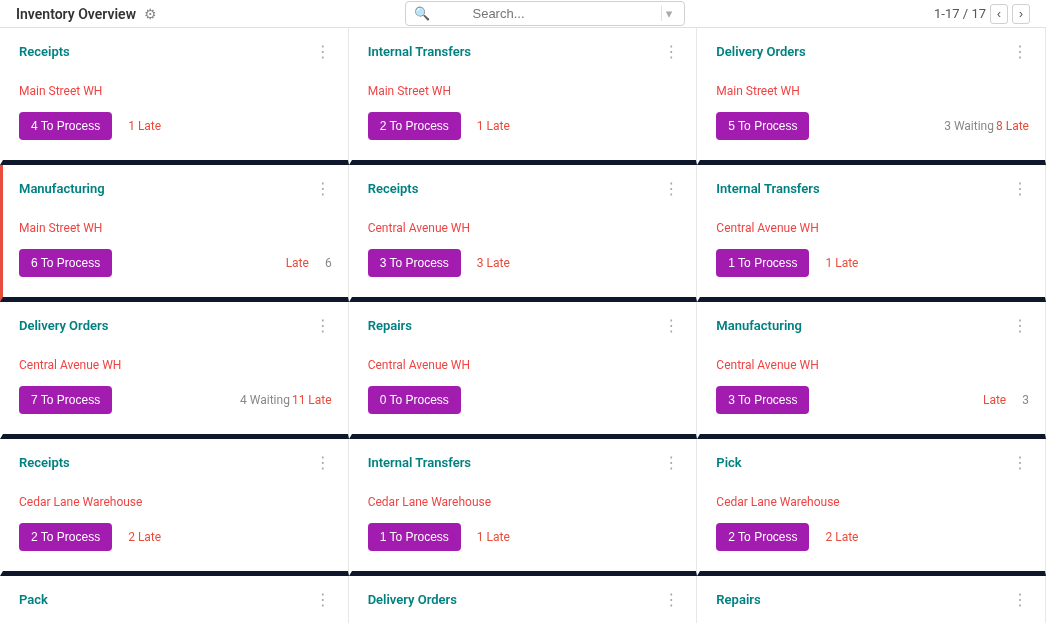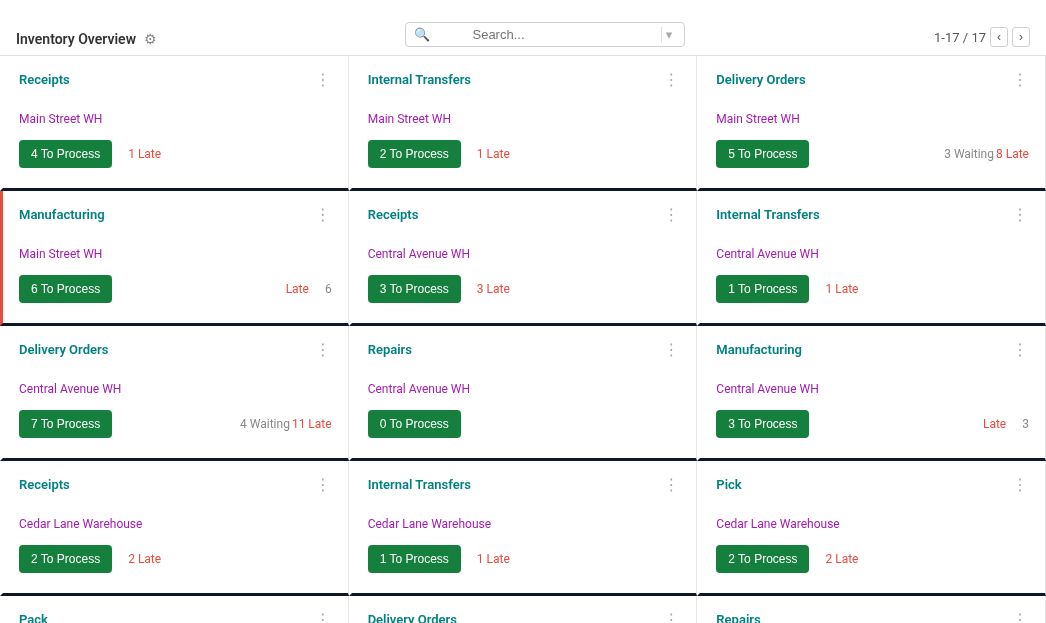--- a/index.html
+++ b/index.html
@@ -1,22 +1,22 @@
 <!DOCTYPE html>
 <html><head>
   <meta charset="utf-8">
   <style>
     * { box-sizing: border-box; margin: 0; padding: 0; }
     body { font-family: -apple-system, BlinkMacSystemFont, 'Segoe UI', Roboto, sans-serif; background: #f8f8f8; color: #333; font-size: 13px; }
 
     
     .header {
-      display: flex; align-items: flex-end; justify-content: space-between;
+      display: flex; align-items: center; justify-content: space-between;
       padding: 8px 16px; background: #fff; border-bottom: 1px solid #e0e0e0;
-      height: 56px;
+      height: 28px;
     }
     .header-left { display: flex; align-items: center; gap: 8px; }
     .header-title { font-size: 14px; font-weight: 600; color: #333; }
     .gear-icon { color: #888; cursor: pointer; font-size: 14px; }
     .search-bar {
       display: flex; align-items: center; border: 1px solid #d0d0d0;
       border-radius: 4px; padding: 4px 8px; background: #fff;
       width: 280px; gap: 6px;
     }
     .search-icon { color: #aaa; font-size: 13px; }
@@ -38,29 +38,29 @@
     
     .card {
       background: #fff; border: none;
       padding: 16px 16px 20px 16px;
       position: relative; min-height: 130px;
       border-left: 3px solid transparent;
     }
     .card + .card { border-left: 3px solid transparent; }
 
     
-    .card { border-right: 1px solid #e8e8e8; border-bottom: 3px solid #0f172a; }
+    .card { border-right: 1px solid #e8e8e8; border-bottom: 5px solid #0f172a; }
 
     .card-header { display: flex; justify-content: space-between; align-items: flex-start; margin-bottom: 2px; }
     .card-title { color: #008080; font-size: 13px; font-weight: 600; cursor: pointer; }
     .card-menu { color: #aaa; cursor: pointer; font-size: 16px; line-height: 1; letter-spacing: 1px; }
-    .card-subtitle { color: #a21caf; font-size: 12px; margin-bottom: 14px; margin-top: 24px; }
+    .card-subtitle { color: #ef4444; font-size: 12px; margin-bottom: 14px; margin-top: 24px; }
     .card-body { display: flex; align-items: center; gap: 16px; margin-top: 4px; }
     .process-btn {
-      background: #15803d; color: #fff; border: none; border-radius: 4px;
+      background: #a21caf; color: #fff; border: none; border-radius: 4px;
       padding: 7px 12px; font-size: 12px; cursor: pointer; font-weight: 500;
       white-space: nowrap;
     }
     .stat-late { color: #e74c3c; font-size: 12px; cursor: pointer; }
     .stat-waiting { color: #888; font-size: 12px; }
     .stat-number { color: #888; font-size: 12px; }
     .stat-row-right { margin-left: auto; display: flex; flex-direction: row; align-items: flex-end; gap: 2px; }
 
     .last-row-card { min-height: 60px; padding-bottom: 16px; }
   </style>

